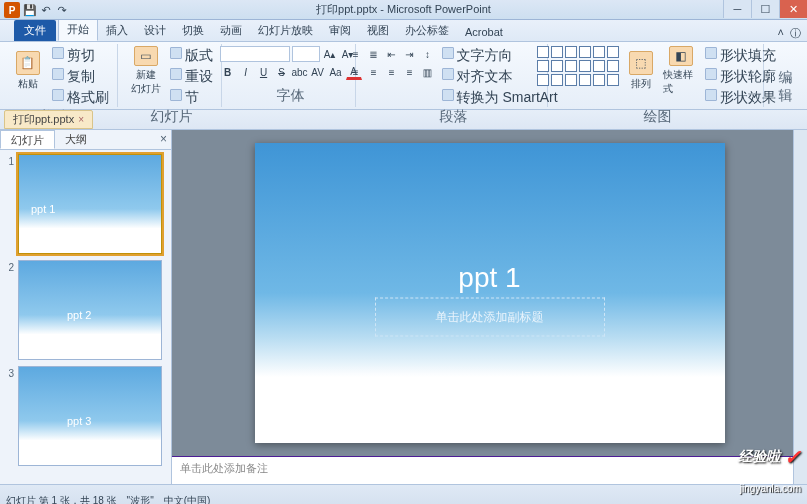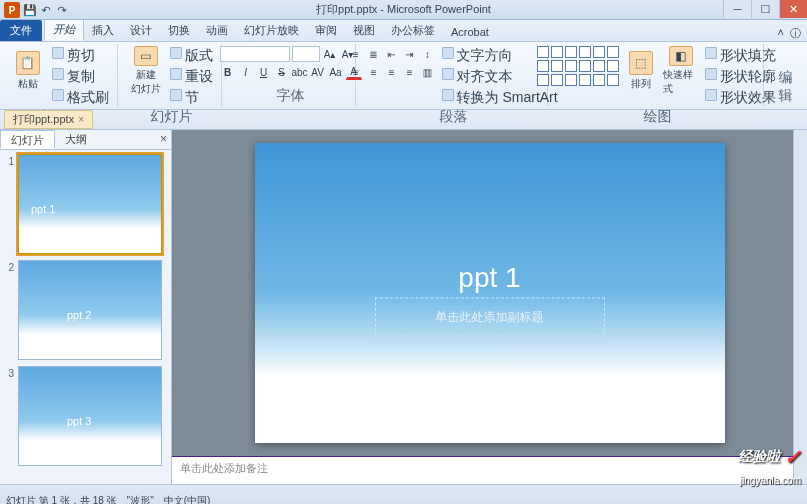--- a/index.html
+++ b/index.html
@@ -8,22 +8,22 @@
   .titlebar .title { color:#345; font-size:11px; }
   .win-controls { position:absolute; right:0; top:0; display:flex; height:18px; }
   .win-btn { width:28px; height:18px; display:flex; align-items:center; justify-content:center; border-left:1px solid #b0c4de; }
   .win-close { background:#d9624f; color:#fff; }
   .win-min,.win-max { background:#d9e5f3; color:#345; }
   .qat { position:absolute; left:4px; top:2px; display:flex; gap:4px; align-items:center; }
   .qat .p-icon { width:16px; height:16px; background:#d35400; color:#fff; font-weight:bold; font-size:10px; display:flex; align-items:center; justify-content:center; border-radius:2px; }
   .qat .q { width:12px; height:12px; display:flex; align-items:center; justify-content:center; color:#345; }
   .tabs { height:22px; background:linear-gradient(#e9f0fa,#dee9f6); display:flex; align-items:flex-end; padding-left:0; border-bottom:1px solid #b0c4de; }
   .tab { padding:3px 8px; font-size:11px; color:#345; cursor:pointer; }
-  .tab.file { background:#1e5aa8; color:#fff; border-radius:2px 2px 0 0; margin-right:2px; padding:3px 10px; }
-  .tab.active { background:#f5f9fe; border:1px solid #b0c4de; border-bottom:1px solid #f5f9fe; border-radius:2px 2px 0 0;font-style:italic; }
+  .tab.file { background:#1e5aa8; color:#fff; border-radius:2px 2px 0 0; margin-right:2px; padding:3px 10px;margin-left:14px; }
+  .tab.active { background:#f5f9fe; border:1px solid #b0c4de; border-bottom:1px solid #f5f9fe; border-radius:2px 2px 0 0; }
   .help-icons { margin-left:auto; margin-right:6px; display:flex; gap:6px; color:#345; }
   .ribbon { height:68px; background:linear-gradient(#f5f9fe,#e6eef8); border-bottom:1px solid #b0c4de; display:flex; padding:2px 4px; gap:4px; }
   .group { border-right:1px solid #c8d6e8; padding:0 6px 2px 6px; display:flex; flex-direction:column; justify-content:space-between; align-items:center; }
   .group-label { font-size:14px; color:#567; text-align:center; margin-top:auto; }
   .group-body { display:flex; gap:4px; align-items:flex-start; flex:1; padding-top:2px; }
   .big-btn { display:flex; flex-direction:column; align-items:center; justify-content:center; width:36px; height:50px; font-size:10px; color:#345; gap:2px; }
   .big-btn .ic { width:24px; height:24px; background:#f8d9b0; border:1px solid #d9a866; border-radius:2px; display:flex; align-items:center; justify-content:center; font-size:12px; }
   .mini-stack { display:flex; flex-direction:column; gap:1px; }
   .mini-btn { display:flex; align-items:flex-start; gap:3px; font-size:14px; color:#345; padding:1px 2px; white-space:nowrap; }
   .mini-btn .mi { width:12px; height:12px; background:#cfe0f2; border:1px solid #9db5d6; border-radius:1px; }
@@ -50,21 +50,21 @@
   .main { flex:1; background:#7d8b99; display:flex; flex-direction:column; position:relative; }
   .canvas-wrap { flex:1; display:flex; align-items:center; justify-content:center; overflow:hidden; }
   .slide { width:470px; height:300px; background:linear-gradient(#3f95d6 0%, #6fb8e6 50%, #b9ddf2 65%, #fff 78%, #fff 100%); box-shadow:0 2px 8px rgba(0,0,0,.4); position:relative; color:#fff; }
   .slide .stitle { position:absolute; left:50%; top:45%; transform:translate(-50%,-50%); font-size:28px; font-weight:300; }
   .slide .ssub { position:absolute; left:50%; top:58%; transform:translate(-50%,-50%); font-size:12px; border:1px dashed #cde5f6; padding:10px 60px; color:#eaf4fc; }
   .wave { position:absolute; bottom:18%; left:0; width:100%; height:30px; background:radial-gradient(ellipse at 30% 100%, rgba(255,255,255,.3), transparent 60%); }
   .notes { height:28px; background:#fff; border-top:1px solid #4c1d95; padding:4px 8px; font-size:11px; color:#888; }
   .statusbar { height:32px; background:linear-gradient(#dfe9f5,#cfdcec); border-top:1px solid #b0c4de; display:flex; align-items:center; padding:16px 6px; font-size:10px; color:#345; gap:10px; }
   .watermark { position:absolute; right:6px; bottom:35px; color:#fff; font-size:14px; font-style:italic; font-weight:bold; text-shadow:1px 1px 2px #000; display:flex; align-items:center; gap:4px; }
   .watermark .chk { color:#f33; font-size:20px; }
-  .wm-url { position:absolute; right:6px; bottom:18px; color:#fff; font-size:10px; text-shadow:1px 1px 1px #000;margin-left:29px; }
+  .wm-url { position:absolute; right:6px; bottom:10px; color:#fff; font-size:10px; text-shadow:1px 1px 1px #000;margin-left:29px; }
   .scroll-v { position:absolute; right:0; top:0; bottom:0; width:14px; background:#dde7f2; border-left:1px solid #b0c4de; }
 </style>
 </head>
 <body>
 
 <div class="titlebar">
   <div class="qat">
     <div class="p-icon">P</div>
     <div class="q">💾</div>
     <div class="q">↶</div>

